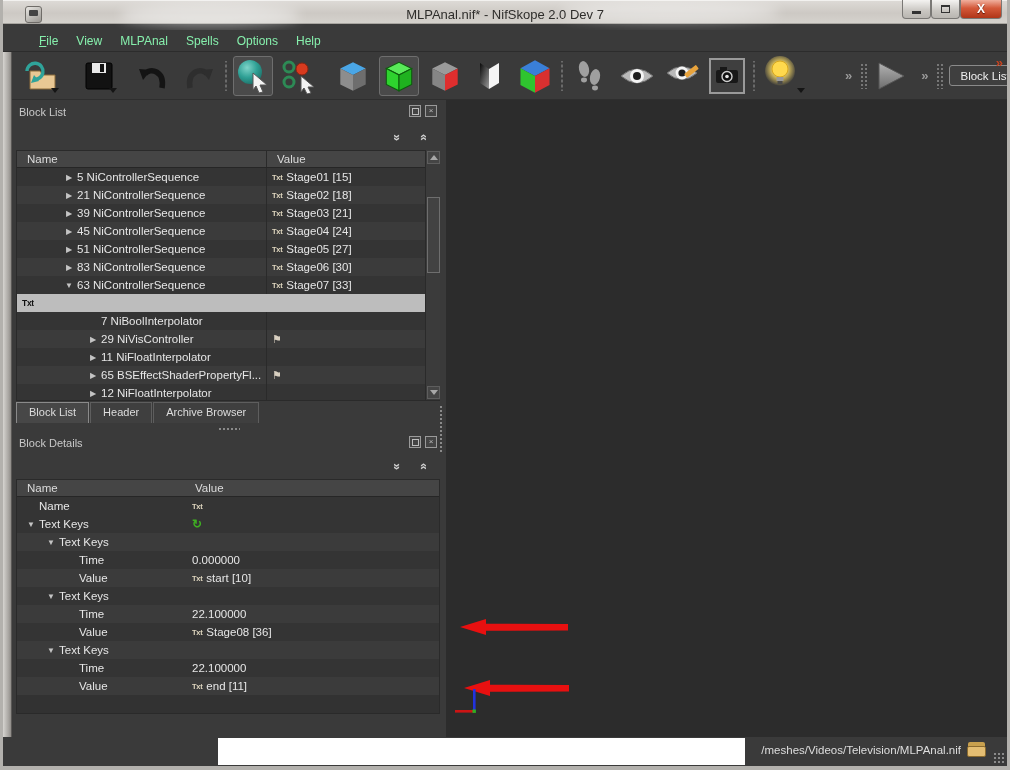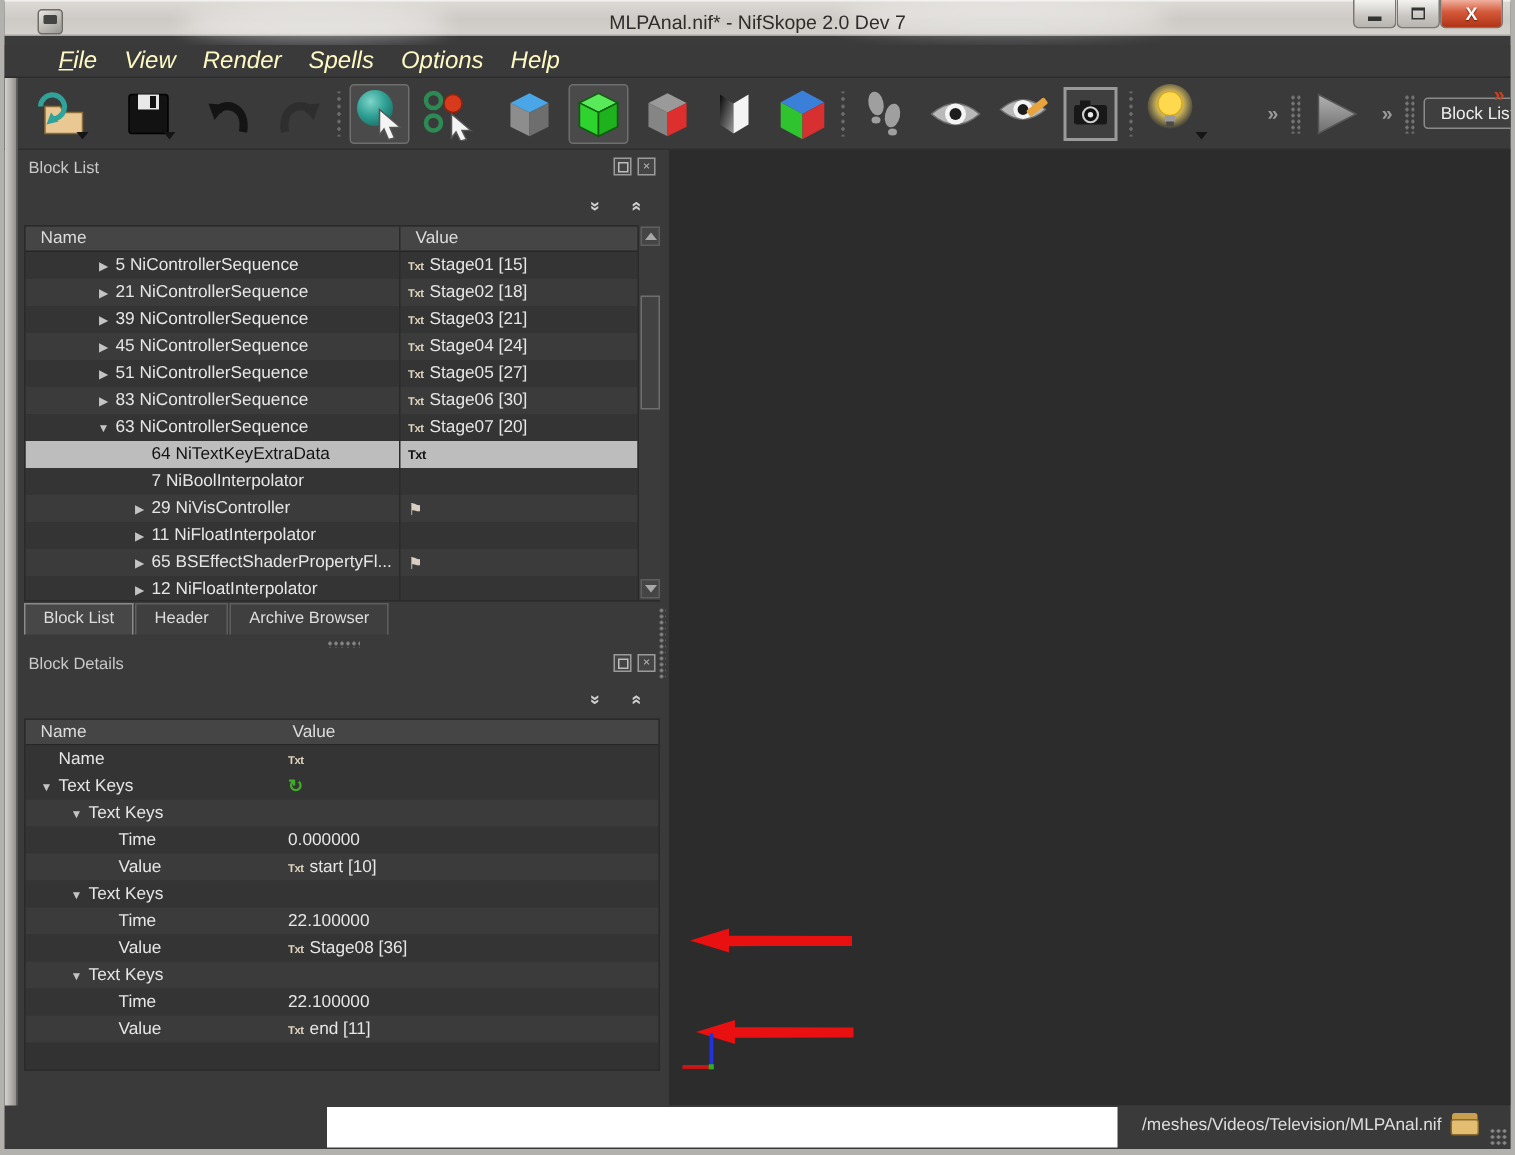--- a/index.html
+++ b/index.html
@@ -19,21 +19,21 @@
   .winbtn{height:19px;border:1px solid #7a7875;border-top:none;display:flex;align-items:center;justify-content:center;
     border-bottom-left-radius:4px;border-bottom-right-radius:4px;margin-left:0;}
   .winbtn.min,.winbtn.max{width:29px;background:linear-gradient(180deg,#f4f3f1,#c9c6c1 60%,#b9b6b1);}
   .winbtn.close{width:42px;background:linear-gradient(180deg,#f0b09e,#d4593a 45%,#b03518);}
   .glyph-min{width:9px;height:3px;background:#333;margin-top:6px;}
   .glyph-max{width:9px;height:8px;border:1px solid #333;border-top:2px solid #333;}
   .glyph-close{color:#fff;font-weight:bold;font-size:12px;text-shadow:0 1px 1px #5a1204;}
   
   .menubar{position:absolute;left:0;top:30px;width:1004px;height:22px;background:#3a3a3a;
     border-bottom:1px solid #2c2c2c;display:flex;align-items:center;padding-left:27px;}
-  .menu-item{display:inline-block;color:#fef9c3;font-size:16px;padding:2px 9px;font-style:italic;}
+  .menu-item{display:inline-block;color:#86efac;font-size:12px;padding:2px 9px;}
   .menu-item:first-child::first-letter{text-decoration:underline;}
   
   .toolbar{position:absolute;left:0;top:52px;width:1004px;height:48px;background:#3a3a3a;
     border-bottom:1px solid #2e2e2e;display:flex;align-items:center;padding-left:14px;}
   .tbtn{position:relative;width:40px;height:40px;display:flex;align-items:center;justify-content:center;flex:0 0 auto;}
   .tbtn.pressed{background:#4a4a4a;border:1px solid #6e6e6e;border-radius:3px;}
   .tbtn .caret{position:absolute;right:2px;bottom:3px;width:0;height:0;border-left:4px solid transparent;
     border-right:4px solid transparent;border-top:5px solid #151515;}
   .tsep{width:6px;height:30px;margin:0 4px;flex:0 0 auto;
     background-image:radial-gradient(#6a6a6a 1px,transparent 1.2px);background-size:4px 5px;background-repeat:repeat-y;background-position:center;}
@@ -128,21 +128,21 @@
         </div>
       <div class="winbtn close">
           <span class="glyph-close">X</span>
         </div>
     </div>
   </div>
 
   <div class="menubar">
     <span class="menu-item">File</span>
     <span class="menu-item">View</span>
-    <span class="menu-item">Render</span>
+    <span class="menu-item">MLPAnal</span>
     <span class="menu-item">Spells</span>
     <span class="menu-item">Options</span>
     <span class="menu-item">Help</span>
   </div>
 
   <div class="toolbar">
     <span class="red-chev">»</span>
 
     <div class="tbtn" style="margin-left:4px">
       <svg width="36" height="34" viewBox="0 0 36 34">
@@ -401,28 +401,24 @@
       <span>Stage06 [30]</span>
     </div>
   </div>
             <div class="trow even">
     <div class="cell name-col" style="padding-left: 44px;">
       <span class="expander">▼</span>
       <span>63 NiControllerSequence</span>
     </div>
     <div class="cell value-col">
       <span class="vicon vicon-txt">Txt</span>
-      <span>Stage07 [20]</span>
+      <span>Stage07 [33]</span>
     </div>
   </div>
             <div class="trow odd selected">
-    <div class="cell name-col" style="padding-left: 68px;">
-      <span class="expander"></span>
-      <span>64 NiTextKeyExtraData</span>
-    </div>
     <div class="cell value-col">
       <span class="vicon vicon-txt">Txt</span>
       <span></span>
     </div>
   </div>
             <div class="trow even">
     <div class="cell name-col" style="padding-left: 68px;">
       <span class="expander"></span>
       <span>7 NiBoolInterpolator</span>
     </div>

